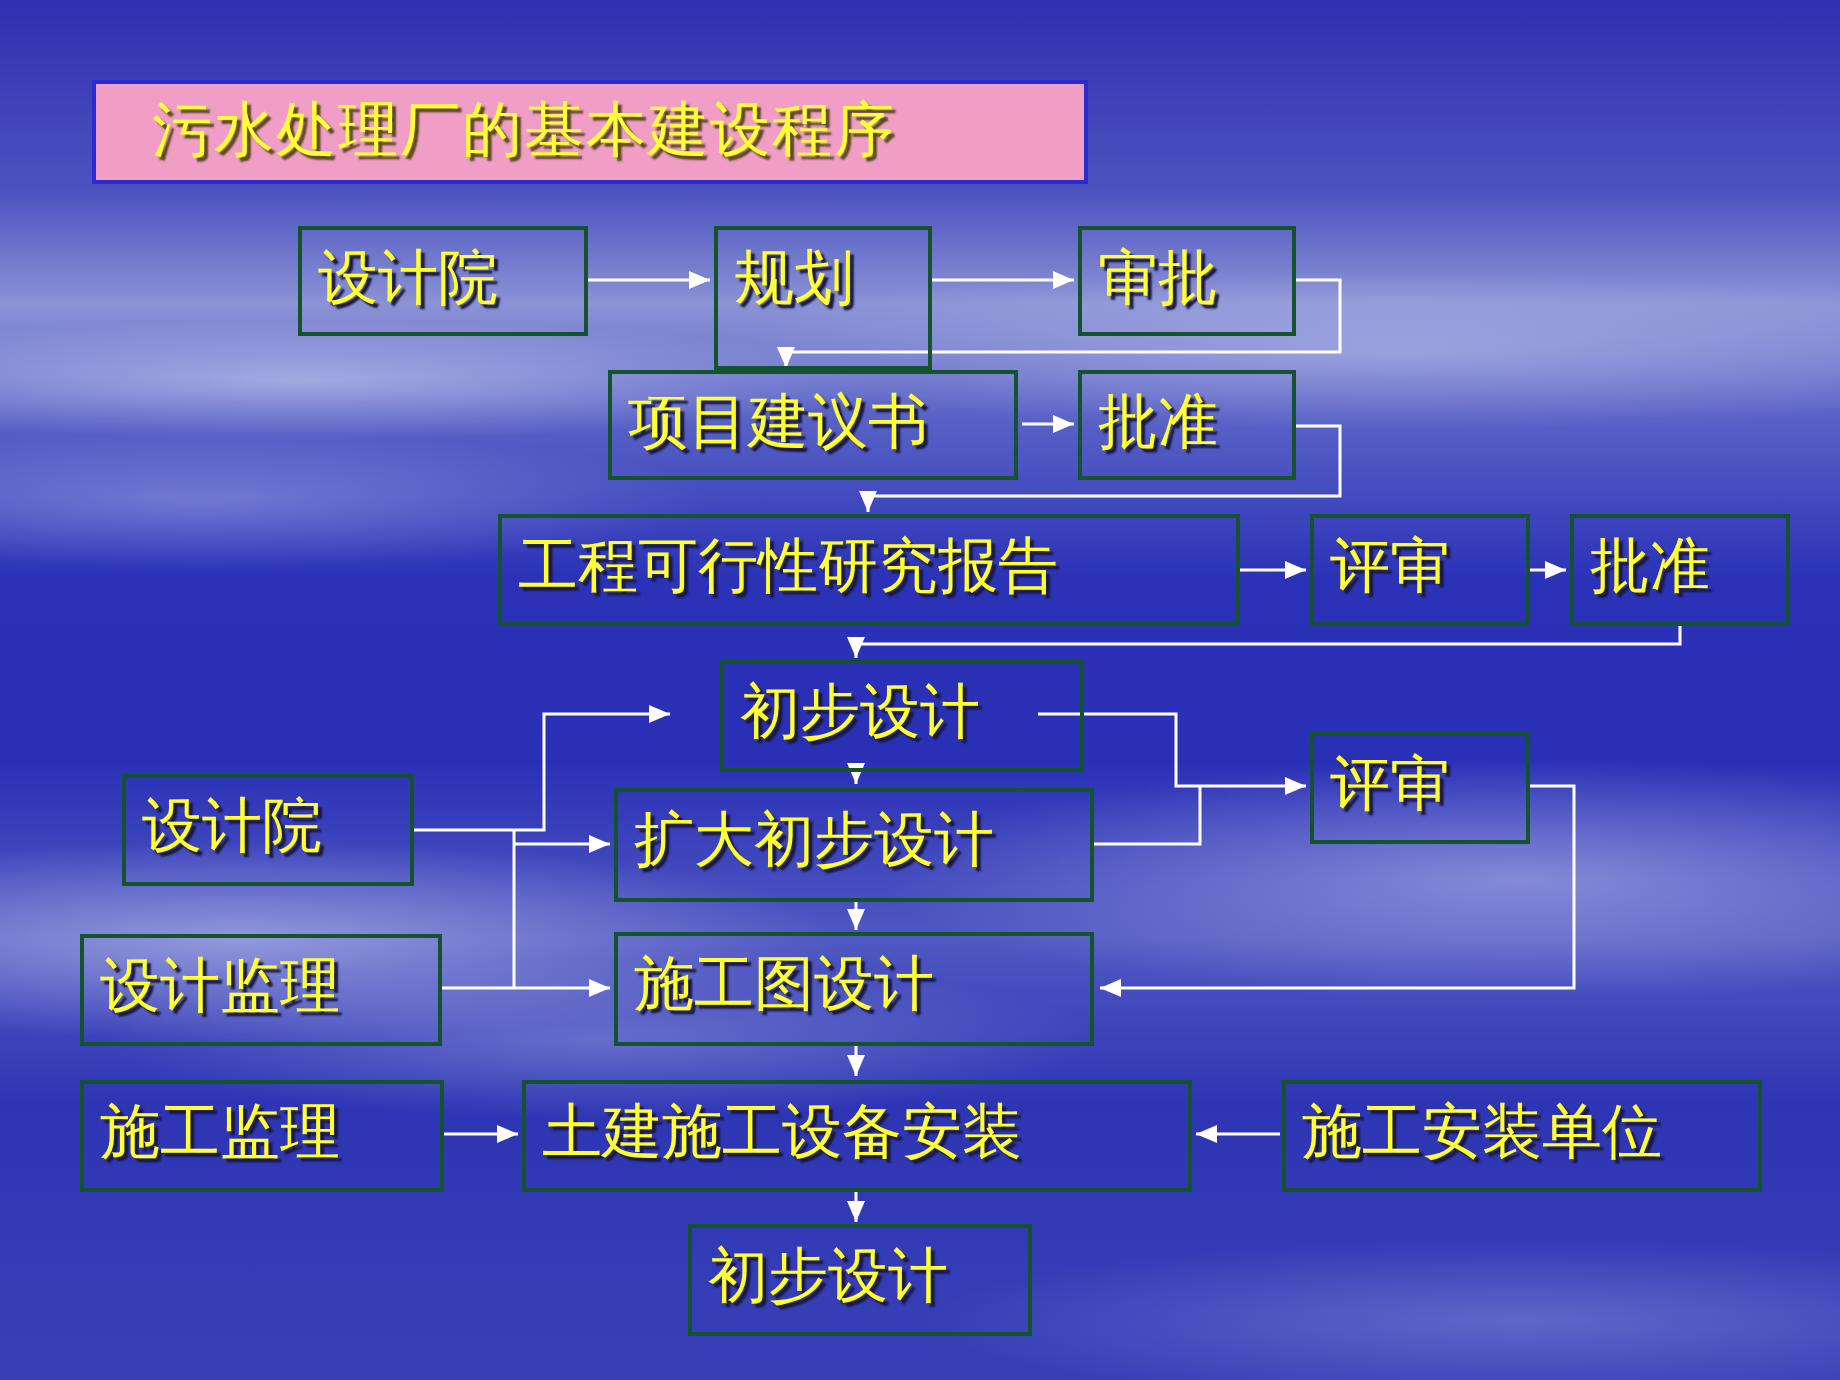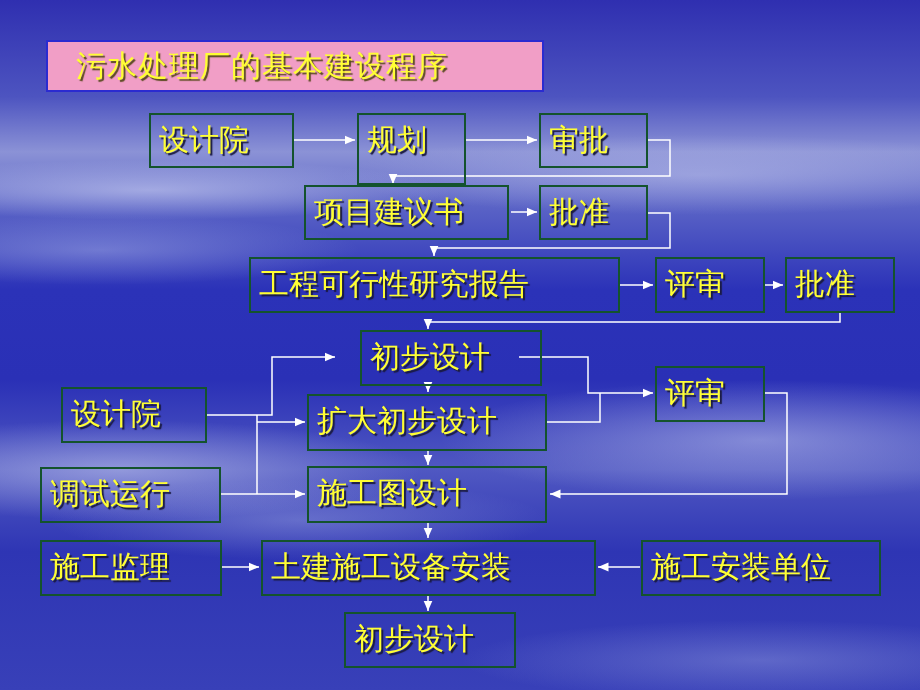--- a/index.html
+++ b/index.html
@@ -70,18 +70,18 @@
 <div class="box" style="left:539px;top:113px;width:109px;height:55px;">审批</div>
 <div class="box" style="left:304px;top:185px;width:205px;height:55px;">项目建议书</div>
 <div class="box" style="left:539px;top:185px;width:109px;height:55px;">批准</div>
 <div class="box" style="left:249px;top:257px;width:371px;height:56px;">工程可行性研究报告</div>
 <div class="box" style="left:655px;top:257px;width:110px;height:56px;">评审</div>
 <div class="box" style="left:785px;top:257px;width:110px;height:56px;">批准</div>
 <div class="box" style="left:337px;top:330px;width:182px;height:56px;margin-left:23px;">初步设计</div>
 <div class="box" style="left:61px;top:387px;width:146px;height:56px;">设计院</div>
 <div class="box" style="left:307px;top:394px;width:240px;height:57px;">扩大初步设计</div>
 <div class="box" style="left:655px;top:366px;width:110px;height:56px;">评审</div>
-<div class="box" style="left:40px;top:467px;width:181px;height:56px;">调试运行</div>
+<div class="box" style="left:40px;top:467px;width:181px;height:56px;">设计监理</div>
 <div class="box" style="left:307px;top:466px;width:240px;height:57px;">施工图设计</div>
 <div class="box" style="left:40px;top:540px;width:182px;height:56px;">施工监理</div>
 <div class="box" style="left:261px;top:540px;width:335px;height:56px;">土建施工设备安装</div>
 <div class="box" style="left:641px;top:540px;width:240px;height:56px;">施工安装单位</div>
 <div class="box" style="left:344px;top:612px;width:172px;height:56px;">初步设计</div>
 
 </body></html>

